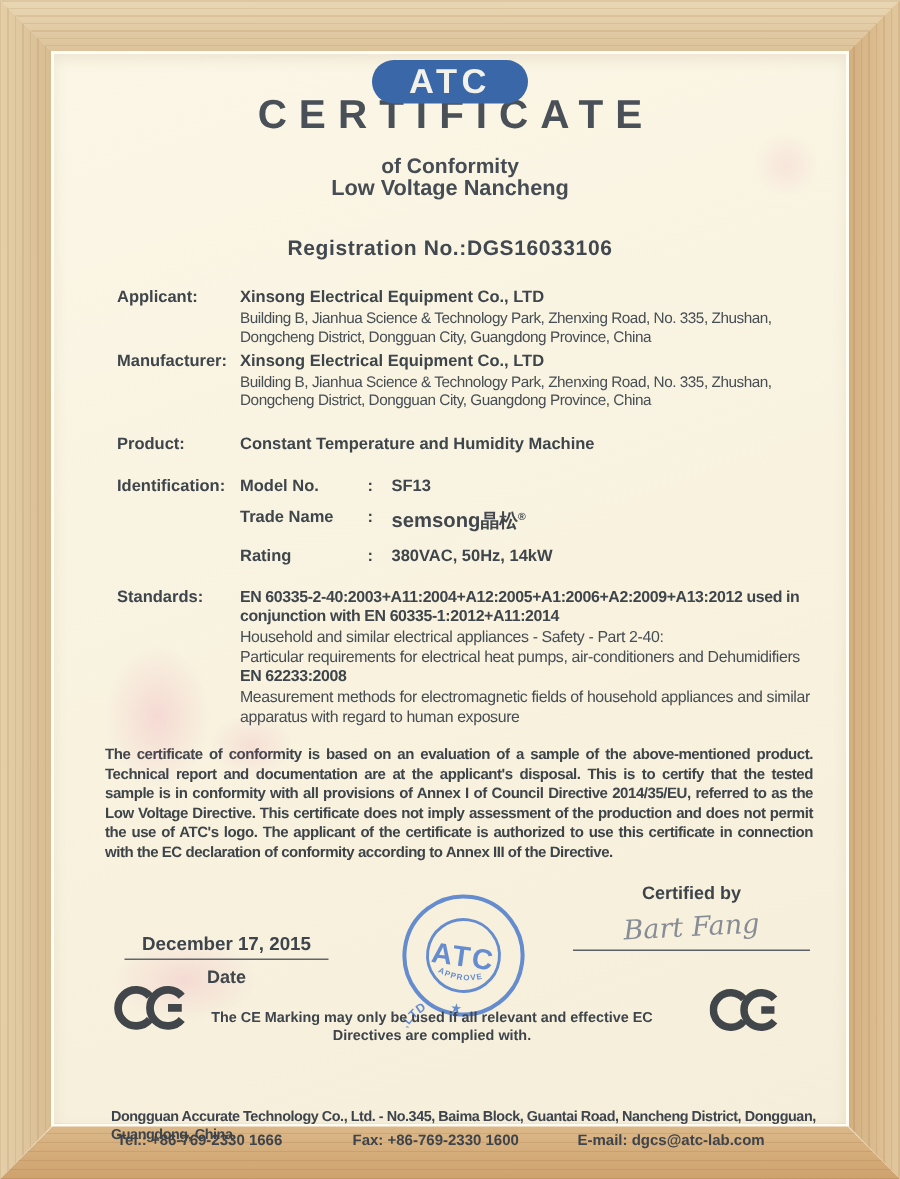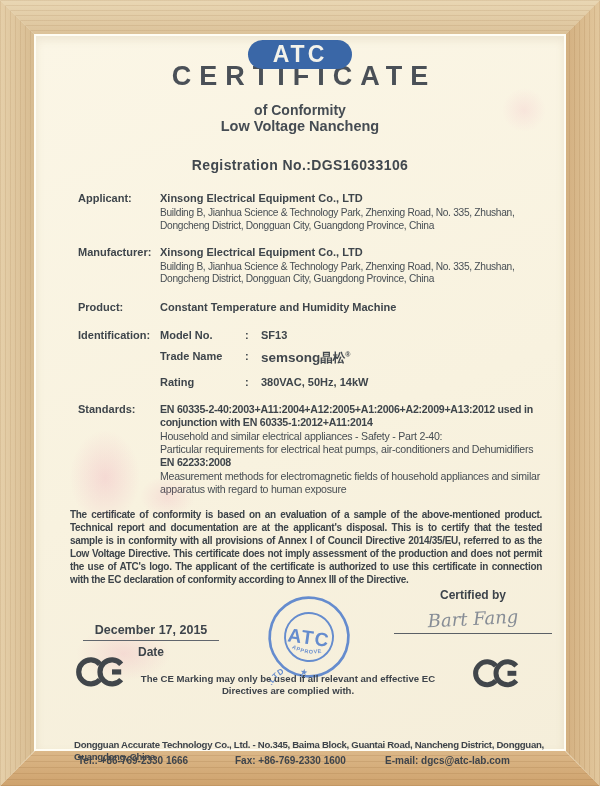--- a/index.html
+++ b/index.html
@@ -40,21 +40,21 @@
     font-weight:bold;letter-spacing:8px;color:#4a5057;padding-left:8px;}
   .subtitle{margin-top:10px;text-align:center;font-weight:bold;font-size:14px;color:#454c53;}
   .directive{text-align:center;font-weight:bold;font-size:14.5px;color:#454c53;line-height:1.2;}
   .d1{margin-top:6px;}
   .registration{margin-top:22px;text-align:center;font-weight:bold;font-size:14px;
     letter-spacing:.4px;color:#41484f;}
 
   
   .fields{padding:0 8px 0 42px;}
   .frow{display:flex;font-size:11px;}
-  .mt19{margin-top:19px}.mt13{margin-top:13px}.mt15{margin-top:15px}.mt16{margin-top:16px}.mt6{margin-top:6px}
+  .mt19{margin-top:19px}.mt13{margin-top:2px}.mt15{margin-top:15px}.mt16{margin-top:16px}.mt6{margin-top:6px}
   .lbl{flex:0 0 82px;font-weight:bold;}
   .fcontent{flex:1;min-width:0;}
   .company{font-weight:bold;margin-bottom:3px;}
   .addr{font-size:10.2px;letter-spacing:-0.3px;line-height:1.24;color:#474e54;}
   .bold{font-weight:bold;}
   .idrow{display:flex;margin-bottom:9px;}
   .idname{flex:0 0 85px;font-weight:bold;}
   .idcolon{flex:0 0 16px;font-weight:bold;}
   .idval{font-weight:bold;}
   .brand{font-weight:bold;font-size:13.5px;letter-spacing:0;color:#41474d;}
@@ -65,21 +65,21 @@
 
   .declaration{margin:12px 22px 0 34px;font-size:10px;font-weight:bold;letter-spacing:-0.3px;
     line-height:1.3;text-align:justify;color:#3d444a;}
 
   
   .date-block{position:absolute;left:34px;top:584px;width:162px;text-align:center;}
   .date-value{display:inline-block;font-weight:bold;font-size:12.5px;color:#3d444b;
     padding:0 12px 3px;border-bottom:1.6px solid #61666d;}
   .date-label{margin-top:4px;font-weight:bold;font-size:12px;}
 
-  .certified-block{position:absolute;left:358px;top:552px;width:158px;text-align:center;}
+  .certified-block{position:absolute;left:346px;top:552px;width:158px;text-align:center;}
   .certified-label{font-weight:bold;font-size:12px;color:#3d444b;}
   .signature{font-family:"DejaVu Serif",serif;font-style:italic;font-size:18px;color:#878d96;
     transform:rotate(-3deg);margin-top:5px;height:24px;line-height:24px;}
   .sig-line{border-bottom:1.3px solid #5b6066;margin-top:2px;}
 
   .stamp{position:absolute;left:225px;top:553px;width:96px;height:88px;opacity:.93;}
 
   .ce-mark{position:absolute;color:#41464b;}
   .ce-left{left:40px;top:621px;width:48px;}
   .ce-right{left:437px;top:623px;width:46px;}

